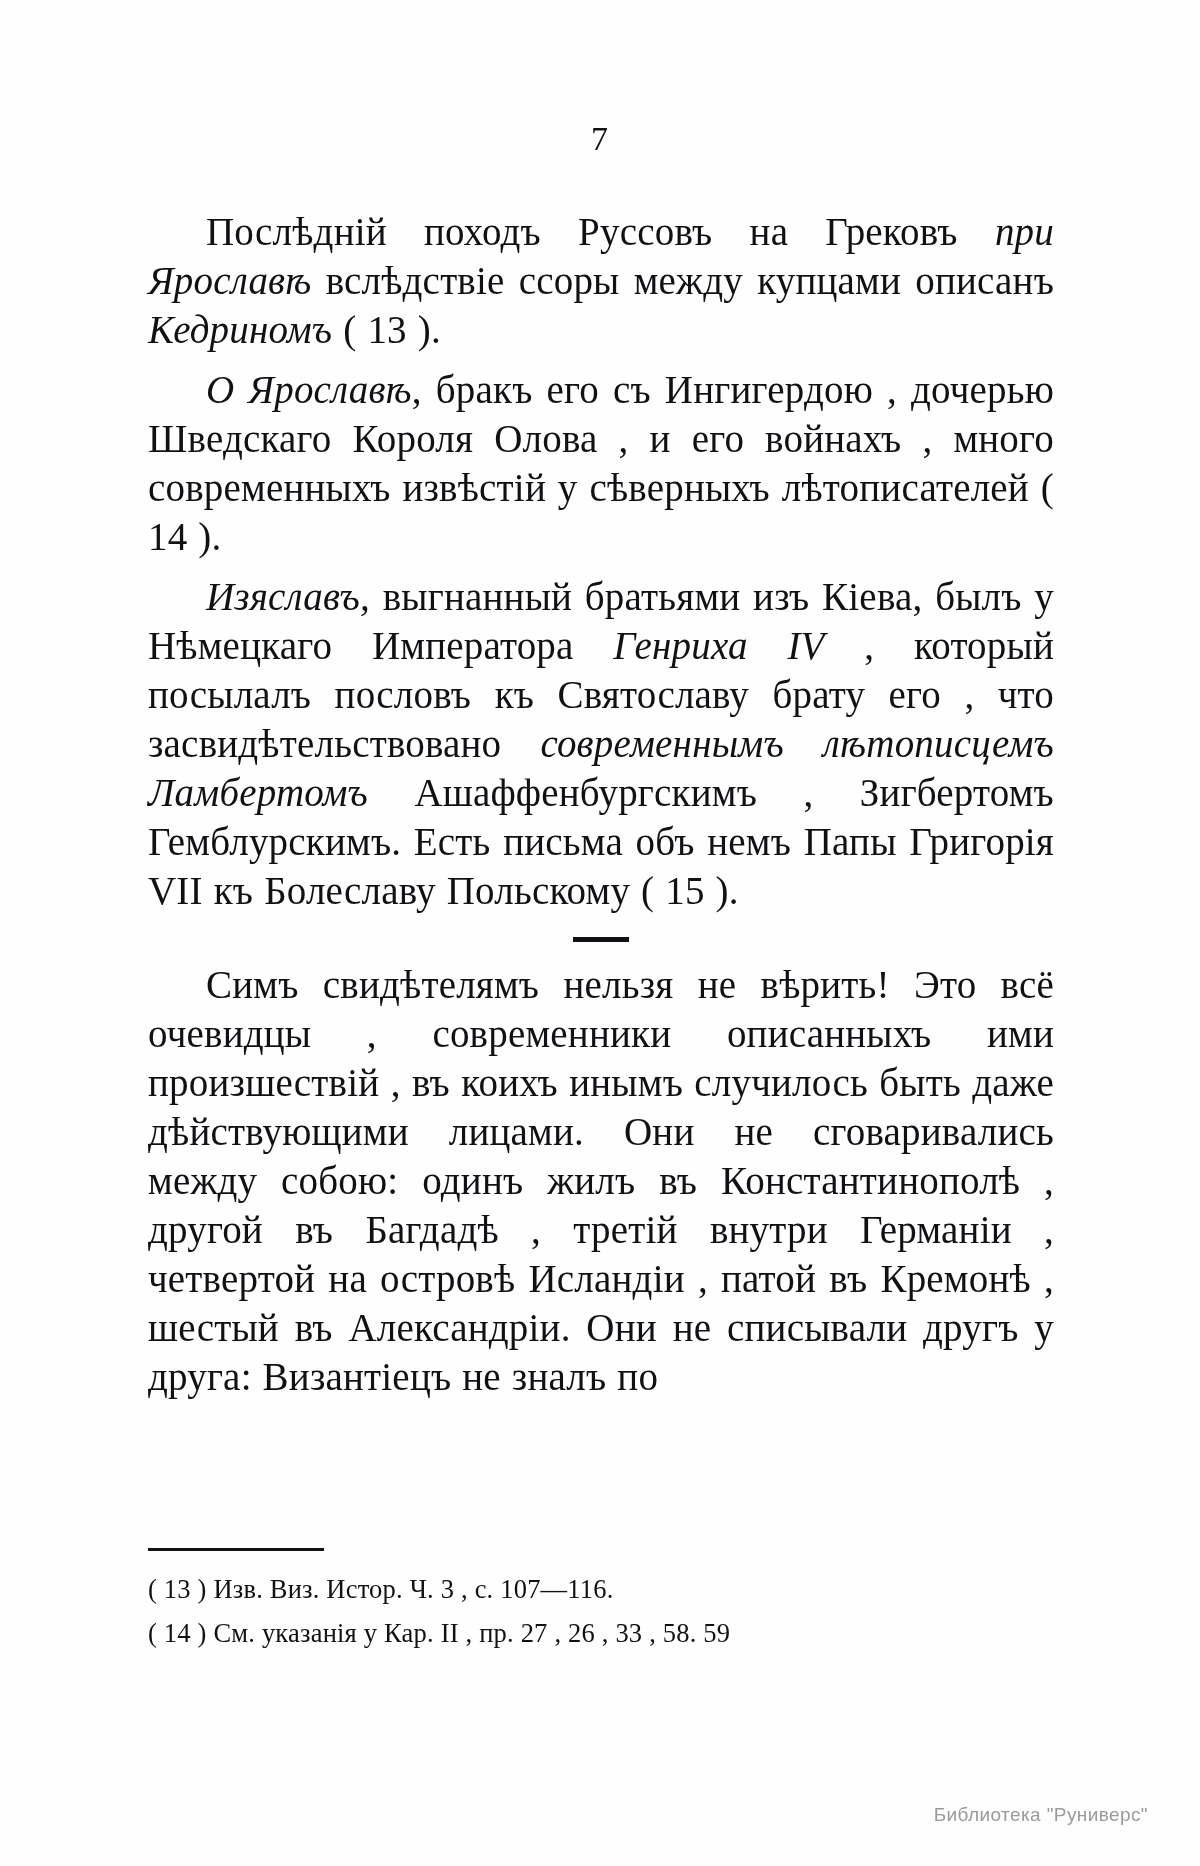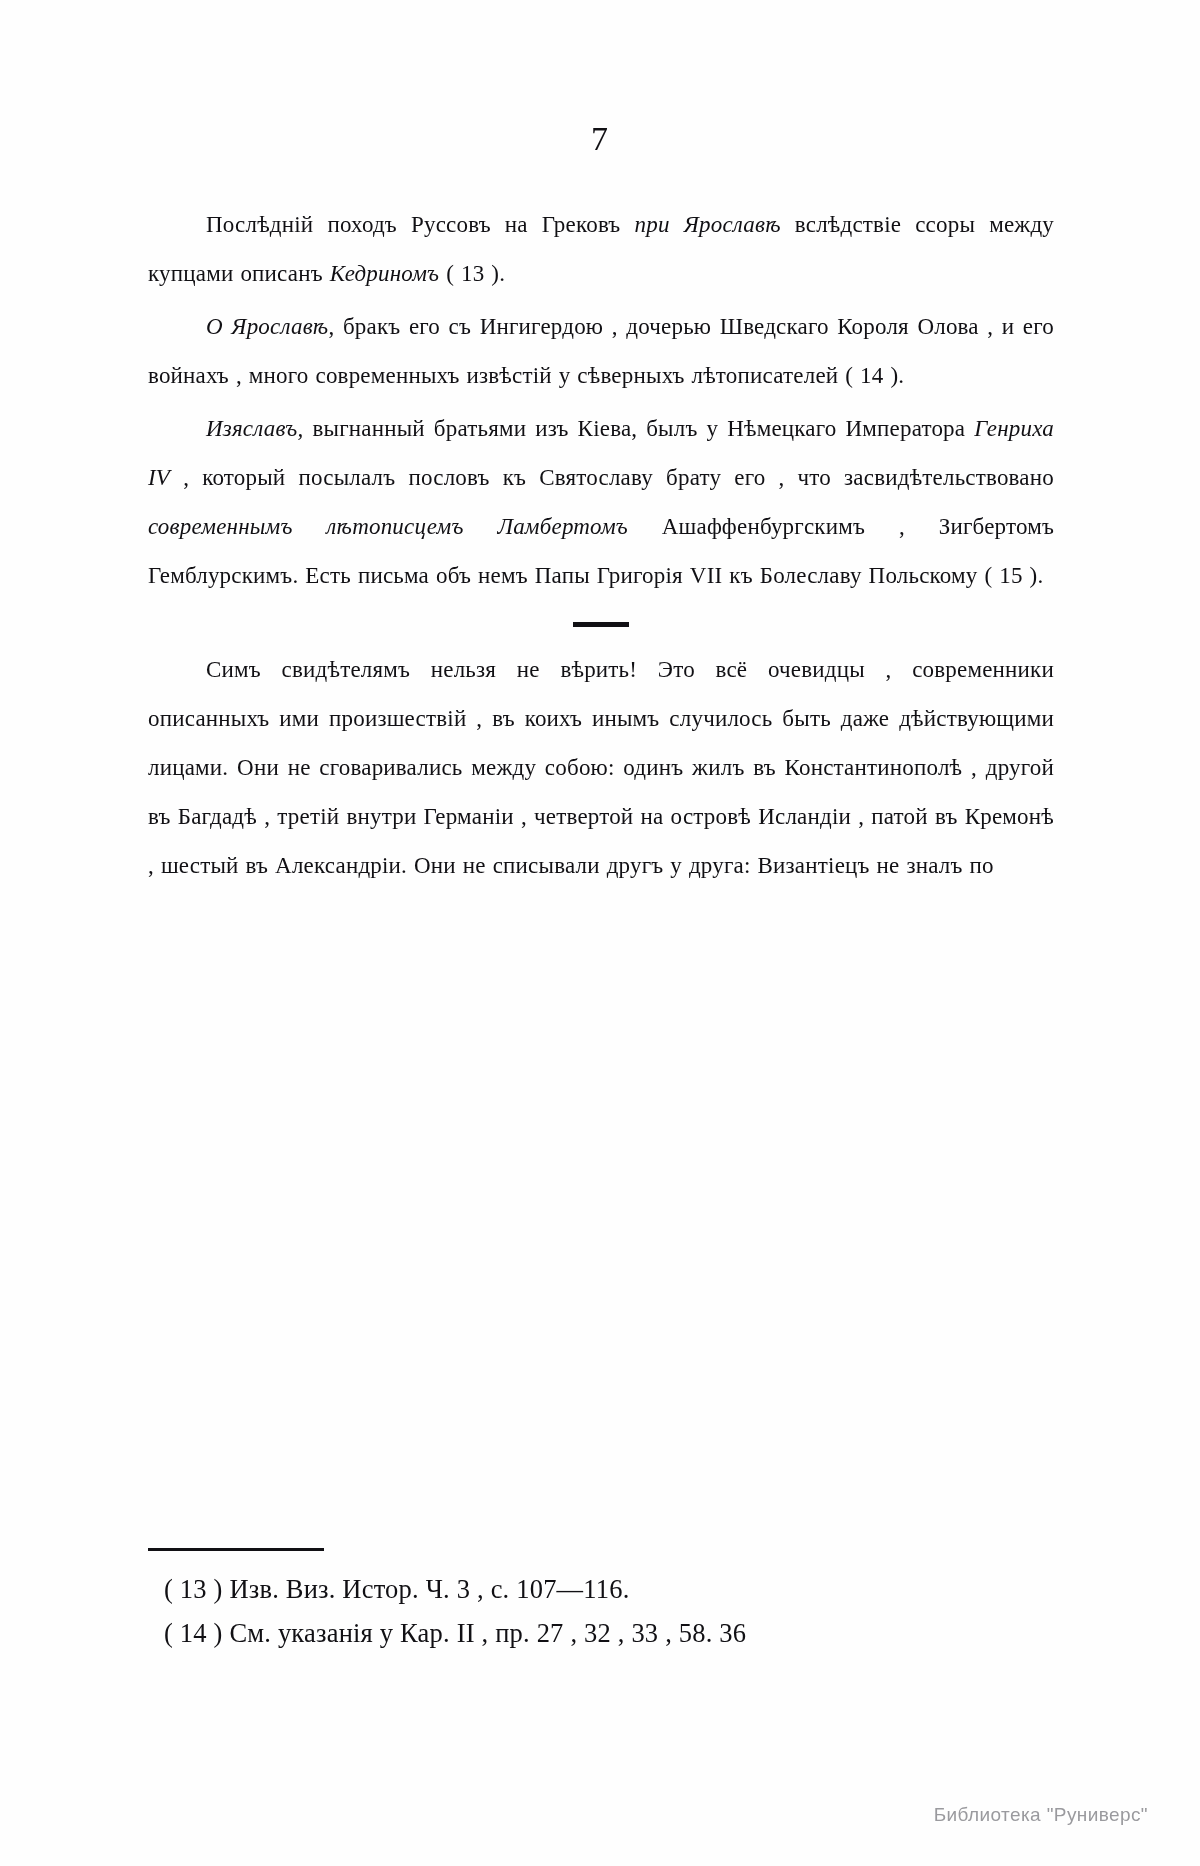--- a/index.html
+++ b/index.html
@@ -32,22 +32,22 @@
     letter-spacing: 1px;
     font-family: "Liberation Serif", serif;
   }
   .body-block {
     position: absolute;
     left: 148px;
     top: 196px;
     width: 906px;
   }
   p.para {
-    margin: 4px 0 4px 0;
-    font-size: 23px;
+    margin: 11px 0 4px 0;
+    font-size: 39px;
     line-height: 49px;
     text-align: justify;
     text-indent: 58px;
     letter-spacing: 0.2px;
     word-spacing: 1px;
   }
   .it {
     font-style: italic;
   }
   .divider {
@@ -67,21 +67,21 @@
   .footnotes {
     position: absolute;
     left: 148px;
     top: 1568px;
     width: 906px;
     font-size: 26.5px;
     line-height: 42px;
     letter-spacing: 0.2px;
   }
   .footnotes .fn {
-    margin: 0 0 2px 16px;
+    margin: 0 0 2px 0;
     text-indent: 0;
   }
   .footnotes .fn .cont {
     display: block;
     padding-left: 46px;
   }
   .watermark {
     position: absolute;
     right: 52px;
     bottom: 40px;
@@ -110,18 +110,18 @@
     <div class="divider"></div>
 
     <p class="para"><span>Симъ свидѣтелямъ нельзя не вѣрить! Это всё очевидцы , современники описанныхъ ими произшествій , въ коихъ инымъ случилось быть даже дѣйствующими лицами. Они не сговаривались между собою: одинъ жилъ въ Константинополѣ , другой въ Багдадѣ , третій внутри Германіи , четвертой на островѣ Исландіи , патой въ Кремонѣ , шестый въ Александріи. Они не списывали другъ у друга: Византіецъ не зналъ по</span></p>
 
   </div>
 
   <div class="footnote-rule"></div>
 
   <div class="footnotes">
     <p class="fn"><span>( 13 ) Изв. Виз. Истор. Ч. 3 , с. 107—116.</span></p>
-    <p class="fn"><span>( 14 ) См. указанія у Кар. II ,  пр. 27 , 32 , 33 , 58. 36</span></p>
+    <p class="fn"><span>( 14 ) См. указанія у Кар. II ,  пр. 27 , 26 , 33 , 58. 59</span></p>
   </div>
 
   <div class="watermark">Библиотека "Руниверс"</div>
 
 </div>
 
 </body></html>

